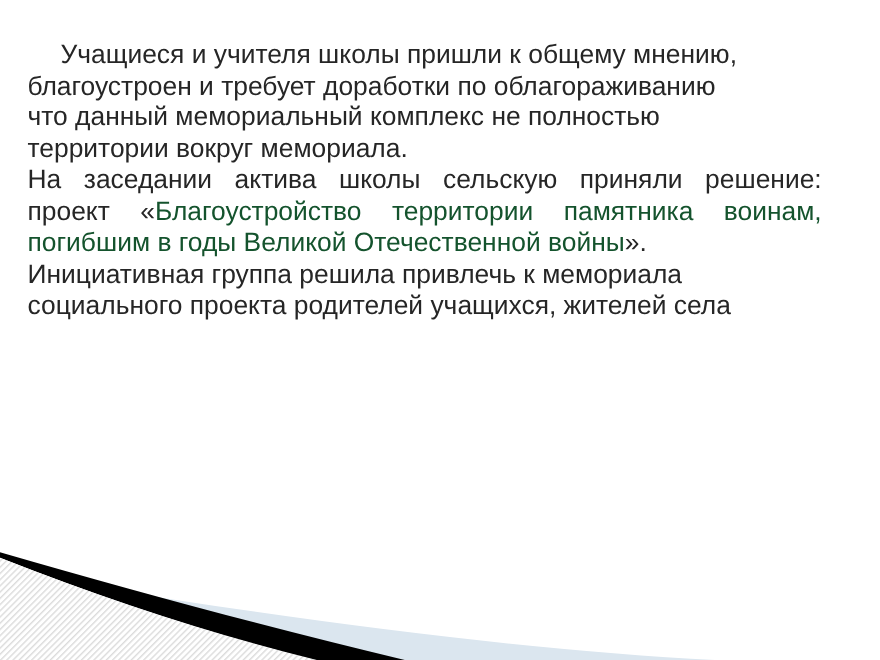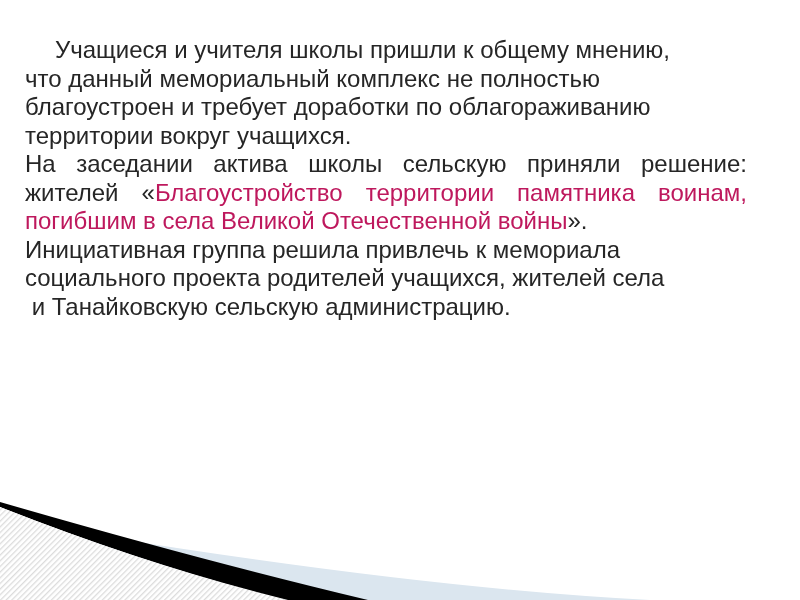--- a/index.html
+++ b/index.html
@@ -27,43 +27,42 @@
   .line {
     white-space: pre-wrap;
     min-height: 28.5px;
   }
   .line.just {
     white-space: normal;
     text-align: justify;
     text-align-last: justify;
   }
   .line.indent { text-indent: 30px; }
-  .seg-red { color: #be185d; }
+  .seg-red { color: #14532d; }
   .decor-svg {
     position: absolute; left: 0; top: 0;
     width: 800px; height: 600px;
     pointer-events: none;
   }
 </style>
 </head>
 <body>
 
 <div class="slide">
 
   <div class="textblock">
     <div class="line indent"><span>Учащиеся и учителя школы пришли к общему мнению,</span></div>
+    <div class="line"><span>благоустроен и требует доработки по облагораживанию</span></div>
     <div class="line"><span>что данный мемориальный комплекс не полностью</span></div>
-    <div class="line"><span>благоустроен и требует доработки по облагораживанию</span></div>
-    <div class="line"><span>территории вокруг учащихся.</span></div>
+    <div class="line"><span>территории вокруг мемориала.</span></div>
     <div class="line just"><span>На заседании актива школы сельскую приняли  решение:</span></div>
-    <div class="line just"><span>жителей «</span><span class="seg-red">Благоустройство территории  памятника воинам,</span></div>
-    <div class="line"><span class="seg-red">погибшим в села Великой Отечественной войны</span><span>».</span></div>
+    <div class="line just"><span>проект «</span><span class="seg-red">Благоустройство территории  памятника воинам,</span></div>
+    <div class="line"><span class="seg-red">погибшим в годы Великой Отечественной войны</span><span>».</span></div>
     <div class="line"><span>Инициативная группа решила привлечь к мемориала</span></div>
     <div class="line"><span>социального проекта родителей учащихся, жителей села</span></div>
-    <div class="line"><span> и Танайковскую сельскую администрацию.</span></div>
   </div>
 
   <svg class="decor-svg" viewBox="0 0 800 600" xmlns="http://www.w3.org/2000/svg" aria-hidden="true">
     <defs>
       <pattern id="hatch" width="4" height="4" patternUnits="userSpaceOnUse" patternTransform="rotate(45)">
         <rect width="4" height="4" fill="#ffffff"></rect>
         <rect width="1.3" height="4" fill="#dcdcdc"></rect>
       </pattern>
     </defs>
     <path d="M 88 534 Q 420 588 650 600 L 88 600 Z" fill="#dbe6ef"></path>

